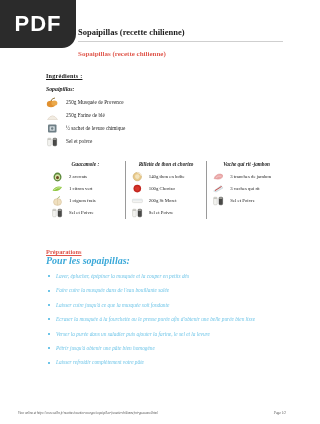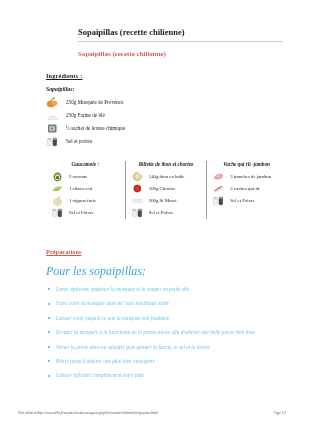--- a/index.html
+++ b/index.html
@@ -123,23 +123,22 @@
   .prep{
     position:absolute;left:46px;top:248px;right:14px;
   }
   .prep-title{
     font-size:6.4px;
     font-weight:bold;
     color:#e0554b;
     text-decoration:underline;
   }
   .prep-sub{
-    margin-top:9px;
-    font-size:12px;
-    font-weight:normal;
+    font-size:10px;
+    font-weight:bold;
     font-style:italic;
     color:#3aa8d8;
   }
   .steps{
     list-style:none;
     margin:7px 0 0 0;
     padding:0;
   }
   .steps li{
     position:relative;
@@ -175,20 +174,23 @@
     color:#555;
     white-space:nowrap;
     margin-left:8px;
   }
 </style>
 </head>
 <body>
 
 <div class="page">
 
+  <div class="pdf-badge">
+    <span>PDF</span>
+  </div>
 
   <div class="doc-head">
     <div class="doc-title">Sopaipillas (recette chilienne)</div>
     <div class="head-rule"></div>
     <div class="doc-subtitle">Sopaipillas (recette chilienne)</div>
   </div>
 
   <div class="content">
     <div class="sec-label">Ingrédients :</div>
     <div class="sub-label">Sopaipillas:</div>

